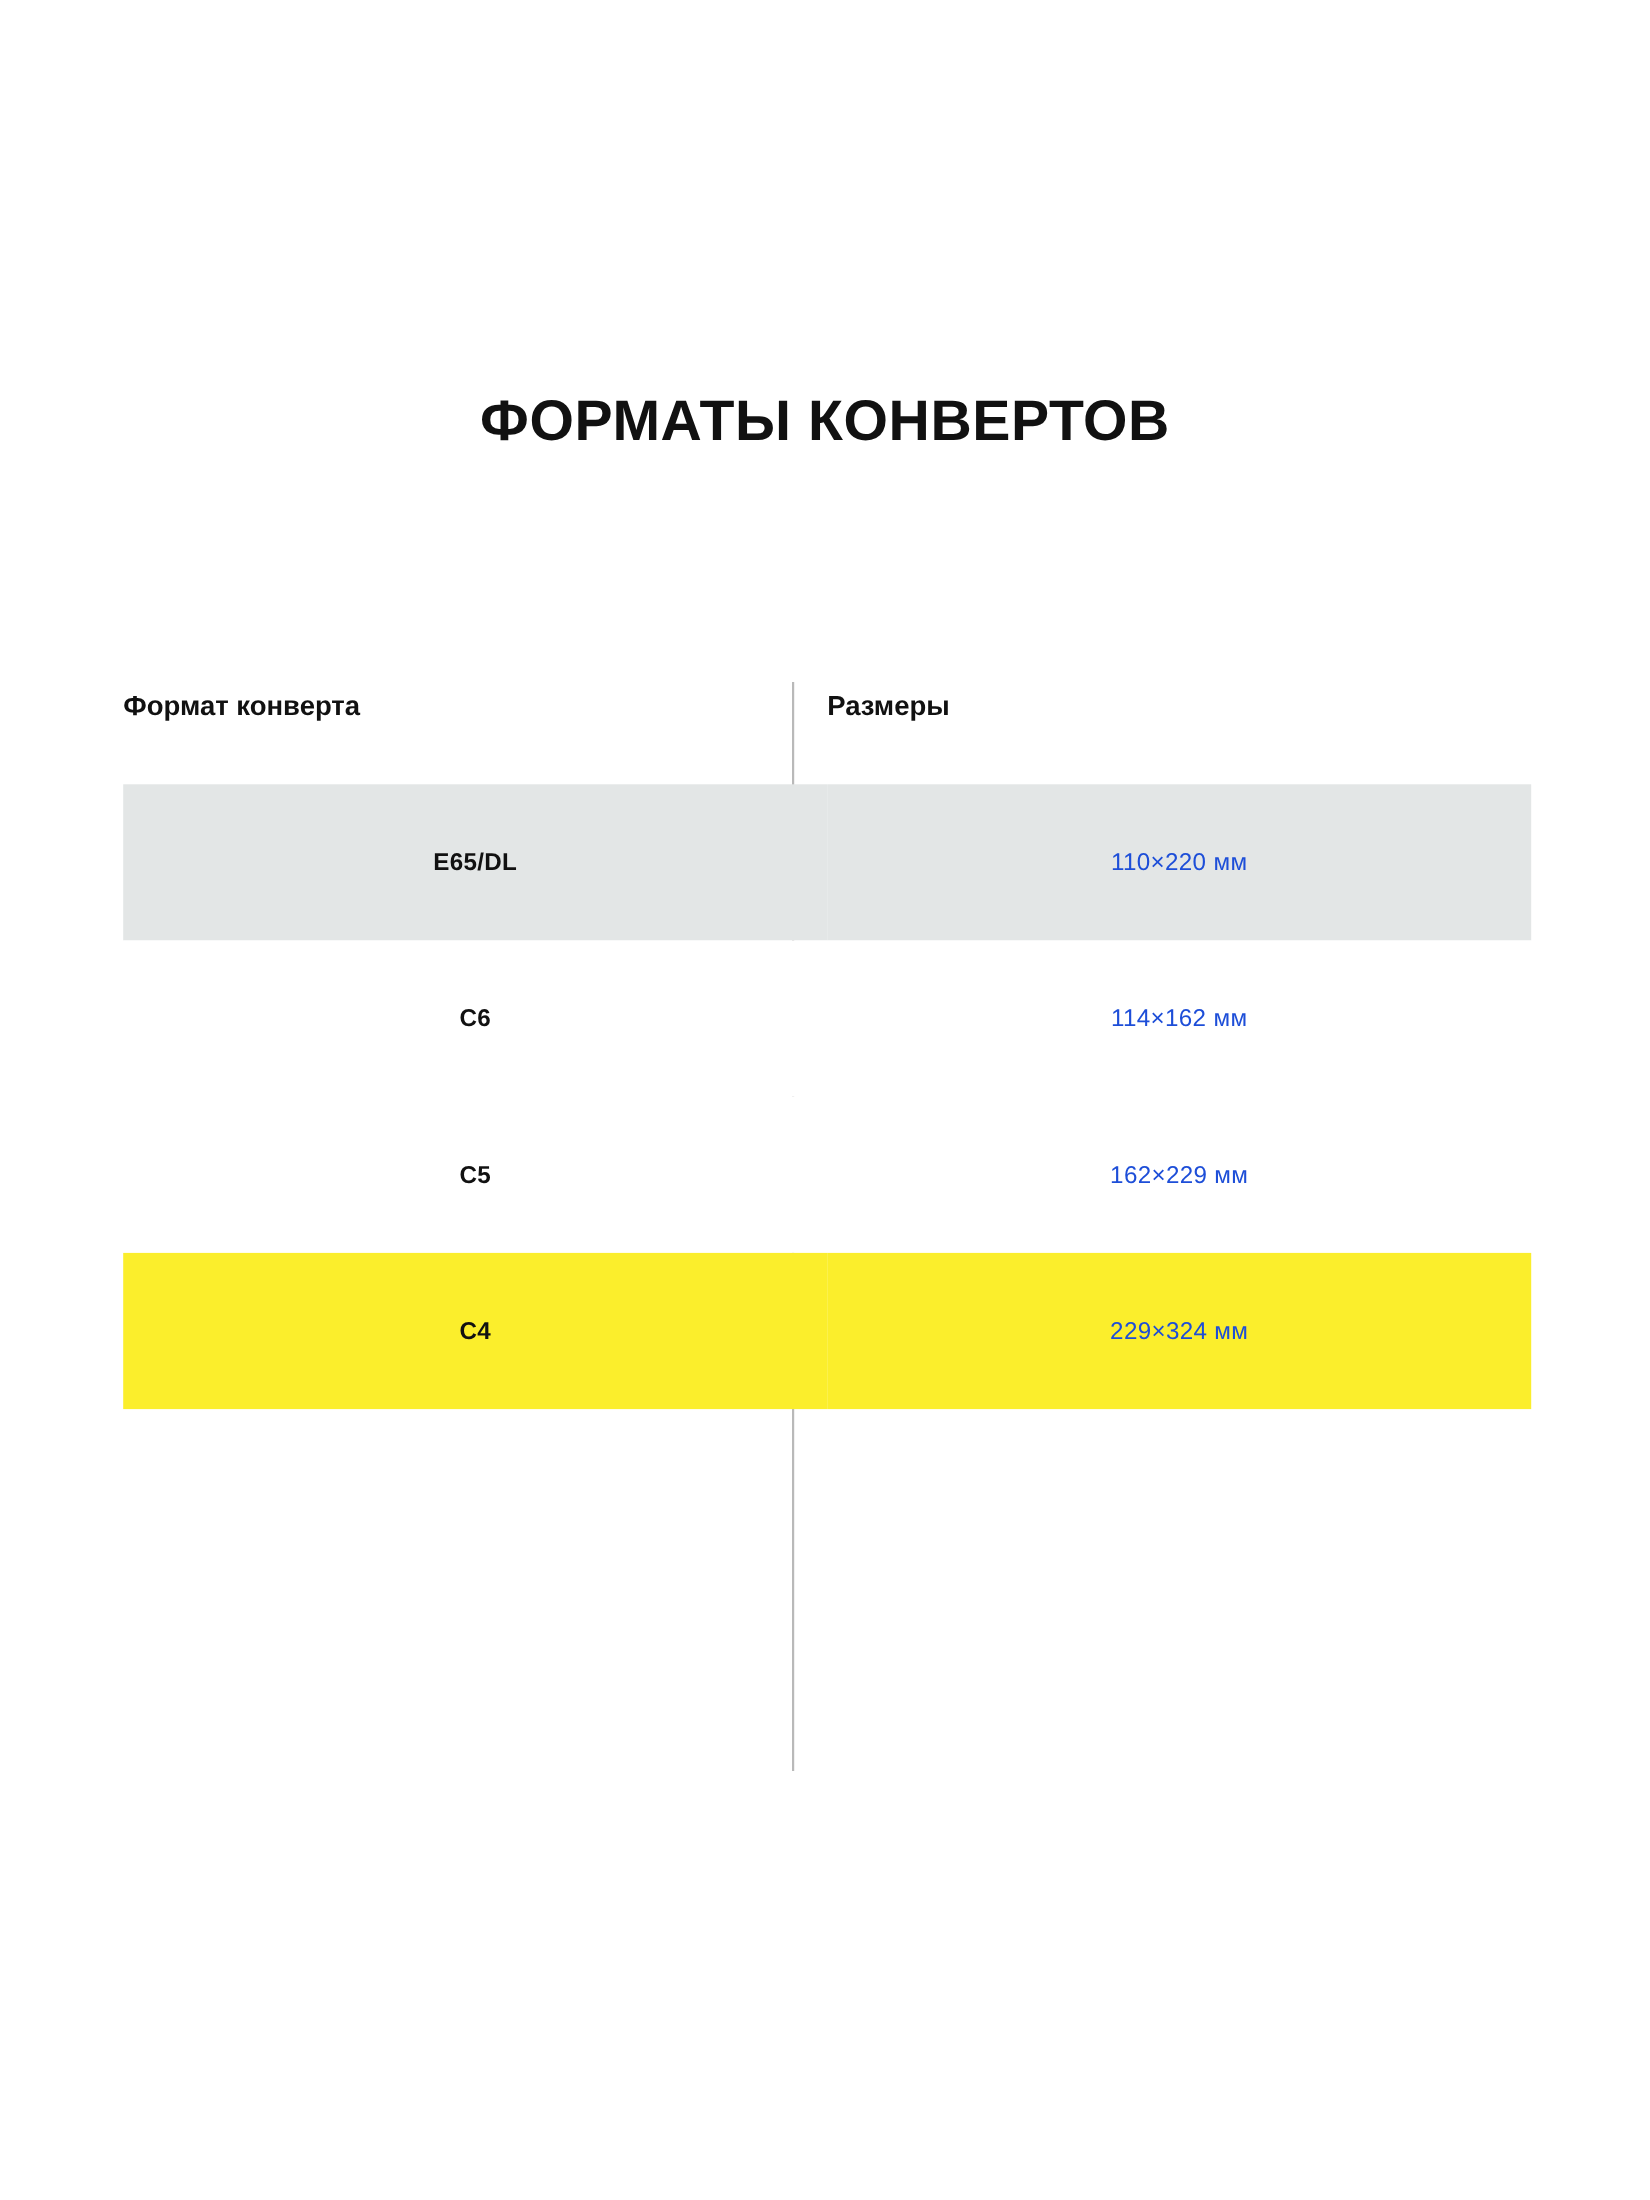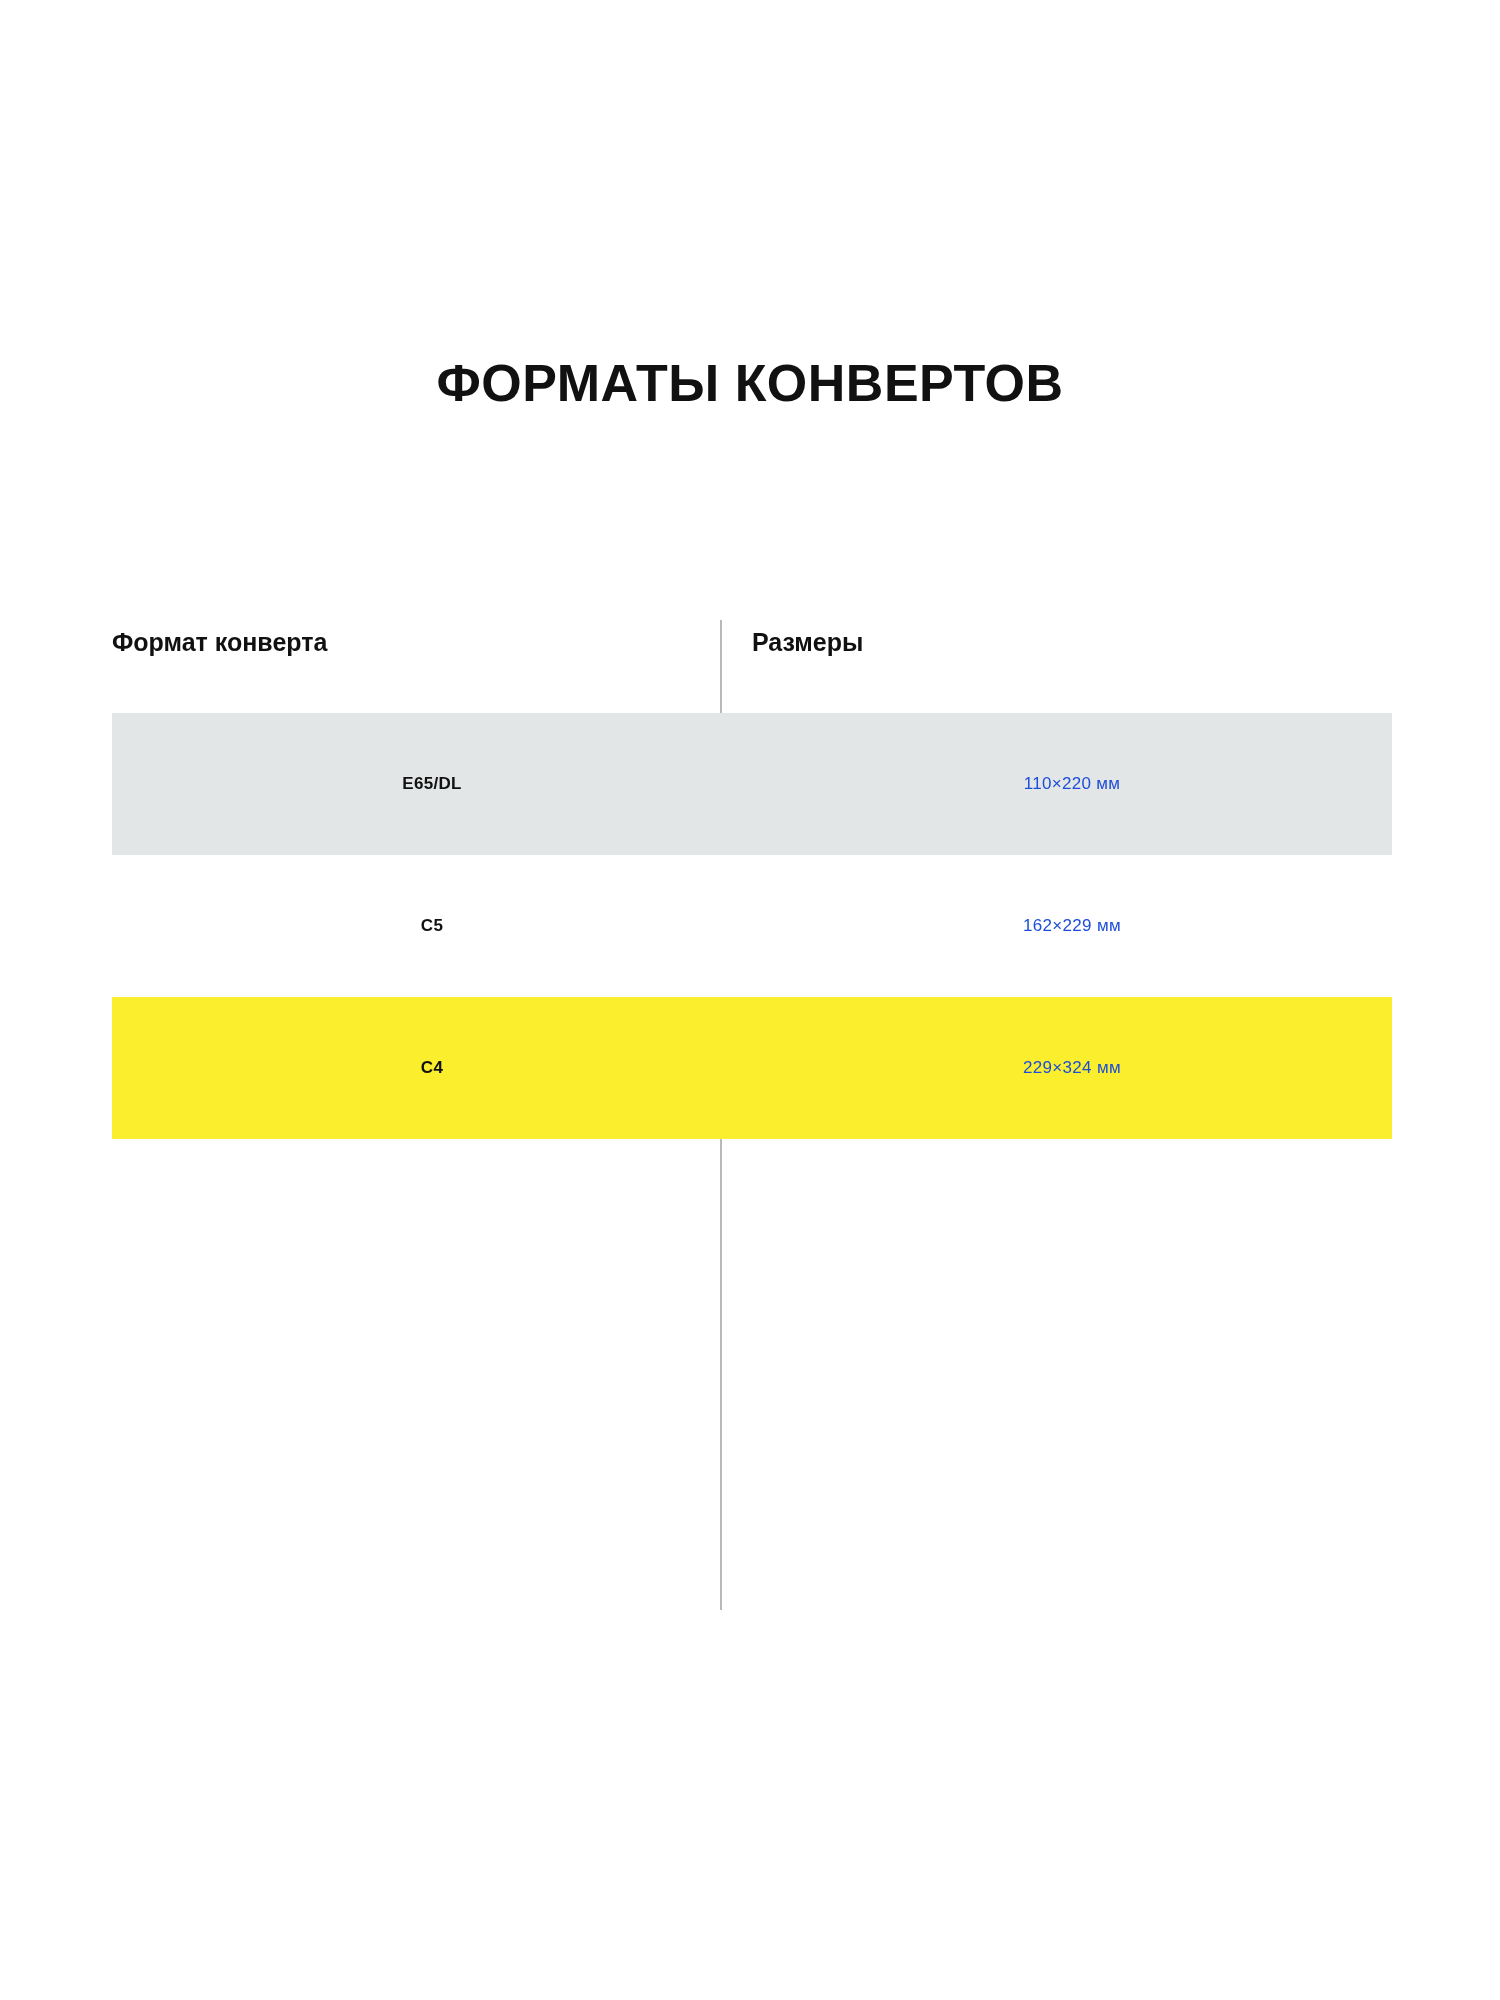--- a/index.html
+++ b/index.html
@@ -64,21 +64,21 @@
   .table th {
     font-size: 25px;
     font-weight: 700;
     color: #111111;
     text-align: left;
     padding: 18px 0 56px 0;
     vertical-align: middle;
   }
 
   .table td {
-    font-size: 17px;
+    font-size: 22px;
     text-align: center;
     vertical-align: middle;
     height: 142px;
     padding: 0;
   }
 
   .table td.fmt {
     font-weight: 700;
     color: #111111;
     letter-spacing: 0.3px;
@@ -125,20 +125,24 @@
           <th>Формат конверта</th>
           <th>Размеры</th>
         </tr>
       </thead>
       <tbody>
         <tr class="row-shaded">
           <td class="fmt">E65/DL</td>
           <td class="dim">110×220 мм</td>
         </tr>
         <tr class="row-plain">
+          <td class="fmt">C6</td>
+          <td class="dim">114×162 мм</td>
+        </tr>
+        <tr class="row-plain">
           <td class="fmt">C5</td>
           <td class="dim">162×229 мм</td>
         </tr>
         <tr class="row-highlight">
           <td class="fmt">C4</td>
           <td class="dim">229×324 мм</td>
         </tr>
       </tbody>
     </table>
   </div>

